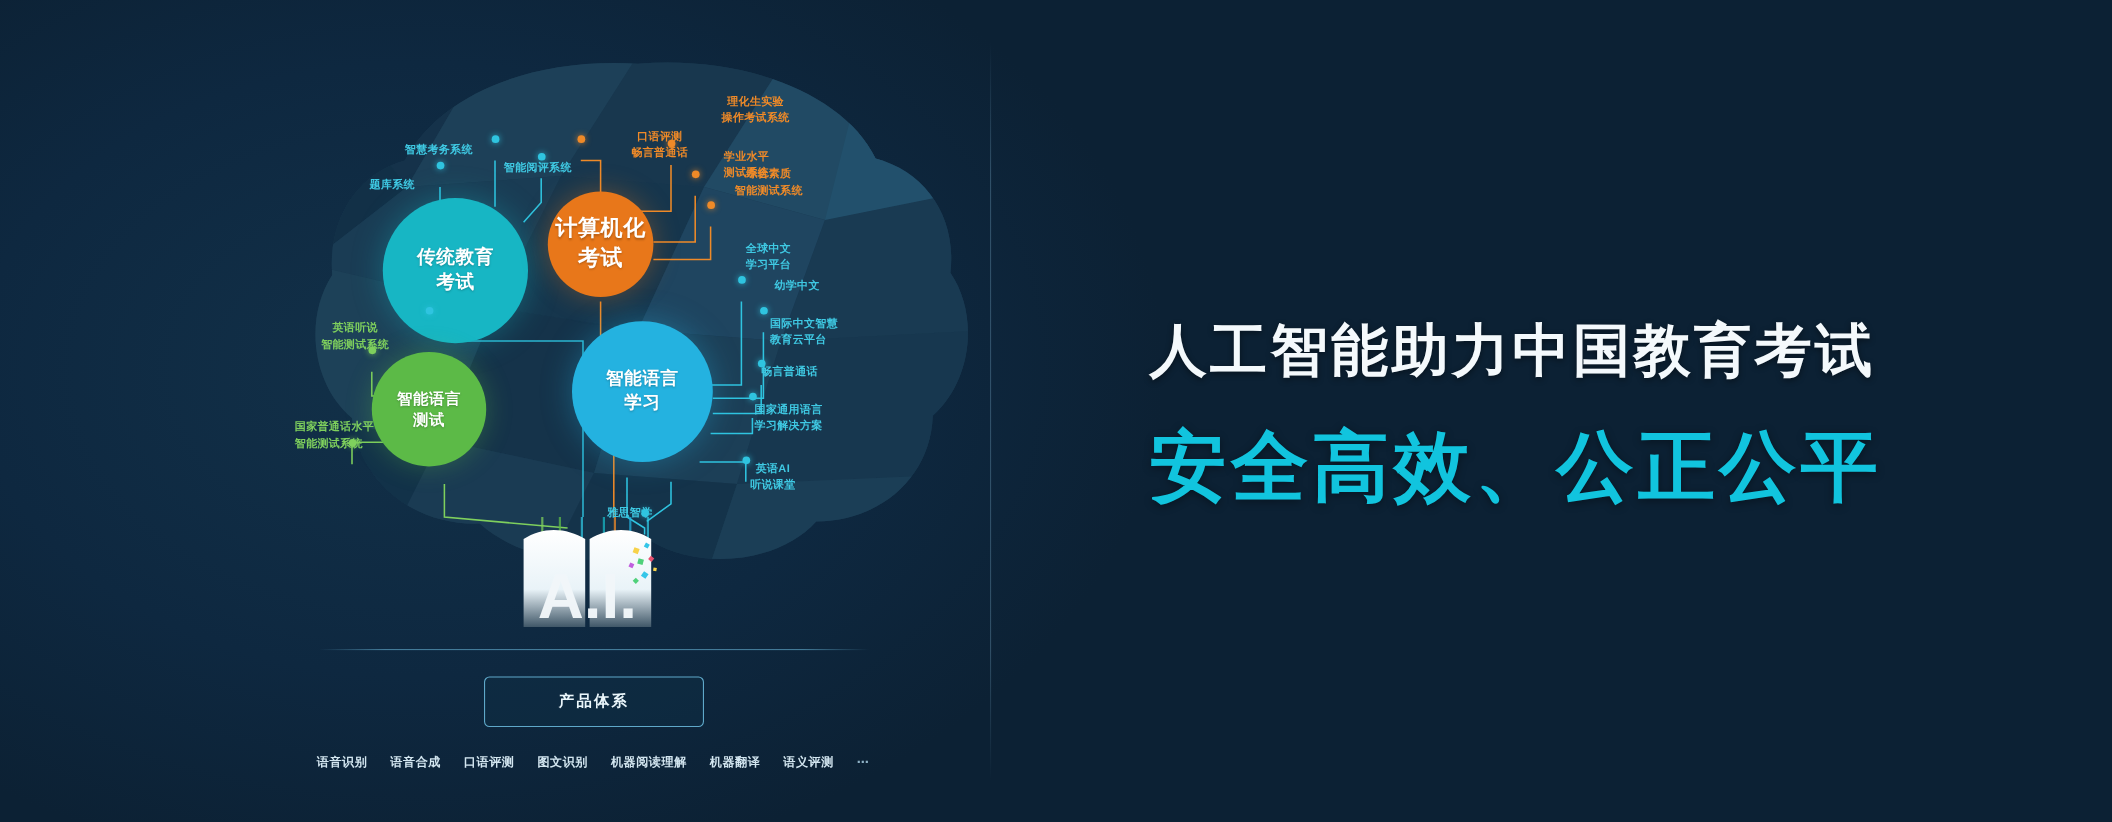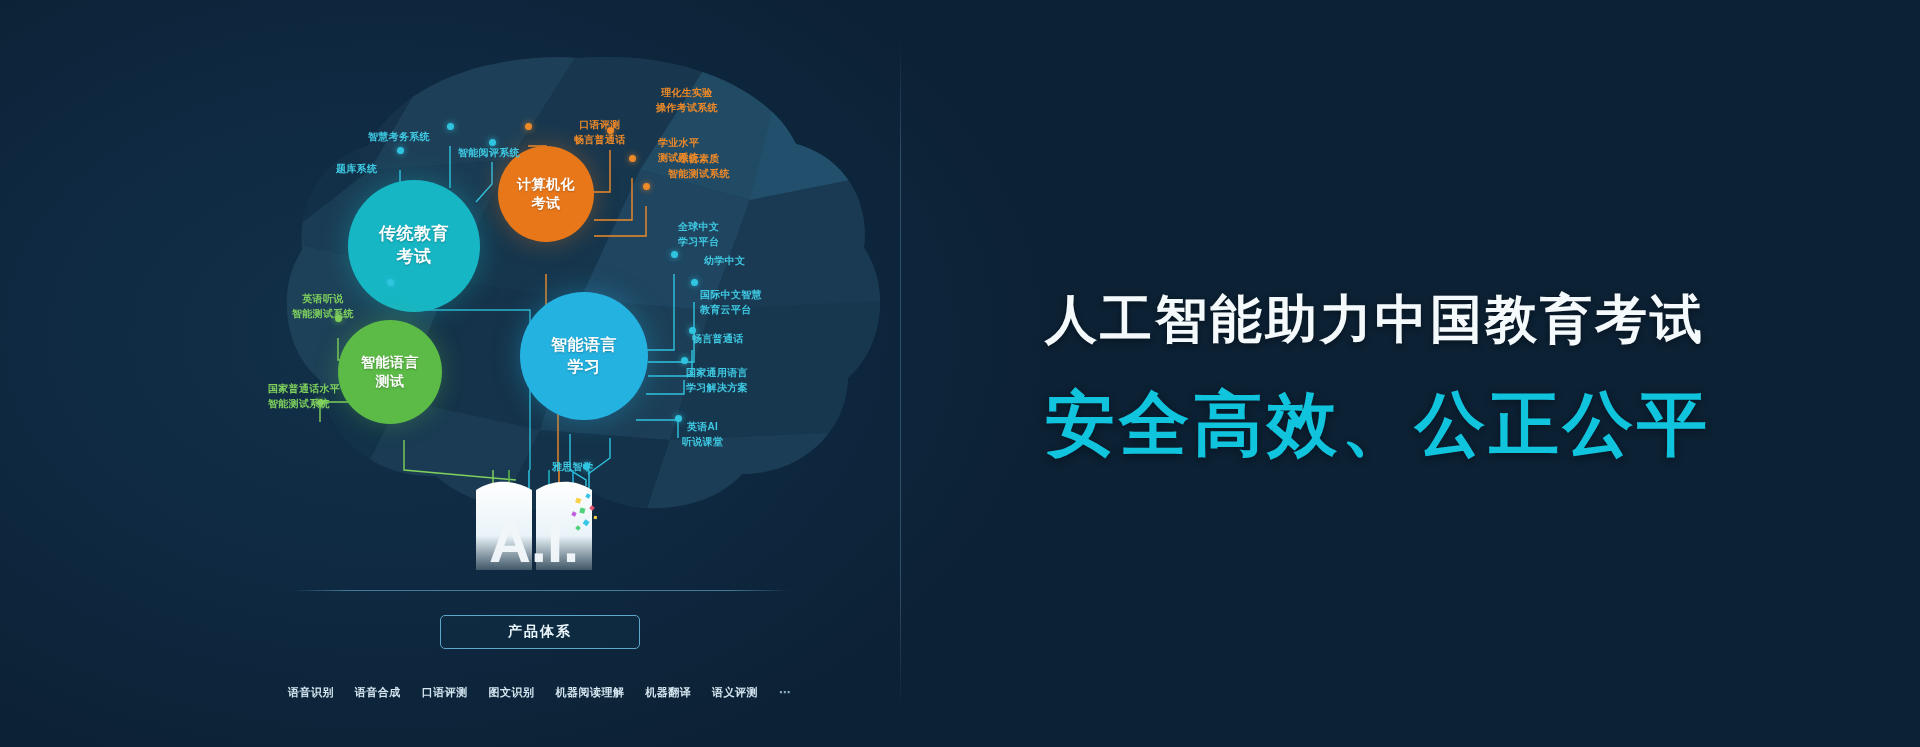--- a/index.html
+++ b/index.html
@@ -26,21 +26,21 @@
   .brain{ position:absolute; left:0; top:20px; width:620px; height:520px; }
   
   .bubble{
     position:absolute; border-radius:50%;
     display:flex; align-items:center; justify-content:center;
     text-align:center; color:#fff; font-weight:bold; line-height:1.35;
     letter-spacing:.5px; text-shadow:0 1px 2px rgba(0,0,0,.25);
   }
   .b-trad{ left:68px; top:150px; width:132px; height:132px; background:#17b6c4; font-size:17px;
            box-shadow:0 0 28px rgba(23,182,196,.35); }
-  .b-comp{ left:218px; top:116px; width:96px;  height:96px;  background:#e8771a; font-size:14px;
+  .b-comp{ left:218px; top:144px; width:96px;  height:96px;  background:#e8771a; font-size:20px;
            box-shadow:0 0 24px rgba(232,119,26,.35); }
   .b-lang{ left:58px;  top:290px; width:104px; height:104px; background:#5cba47; font-size:14px;
            box-shadow:0 0 24px rgba(92,186,71,.32); }
   .b-learn{left:240px; top:262px; width:128px; height:128px; background:#24b2e0; font-size:16px;
            box-shadow:0 0 28px rgba(36,178,224,.35); }
   
   .lab{
     position:absolute; font-size:10px; line-height:1.45; font-weight:bold;
     white-space:nowrap; letter-spacing:.3px;
   }
@@ -52,21 +52,21 @@
   .dot.cy{ background:#2fc4e0; box-shadow:0 0 6px rgba(47,196,224,.8); }
   .dot.or{ background:#ef8a28; box-shadow:0 0 6px rgba(239,138,40,.8); }
   .dot.gr{ background:#7fd05d; box-shadow:0 0 6px rgba(127,208,93,.8); }
   
   .rule{
     position:absolute; left:10px; top:560px; width:500px; height:1px;
     background:linear-gradient(90deg,rgba(80,160,200,0) 0%,rgba(110,190,225,.55) 12%,rgba(110,190,225,.55) 88%,rgba(80,160,200,0) 100%);
   }
   
   .prod-btn{
-    position:absolute; left:160px; top:585px; width:200px; height:34px;
+    position:absolute; left:160px; top:585px; width:200px; height:46px;
     border:1px solid #5fa8c9; border-radius:5px;
     color:#eaf6fb; font-size:14px; font-weight:bold; letter-spacing:2px;
     display:flex; align-items:center; justify-content:center;
     background:rgba(15,45,68,.55);
     text-align:center;
   }
   
   .tags{
     position:absolute; left:0; top:655px; width:520px;
     display:flex; align-items:center; gap:0; justify-content:space-between;

